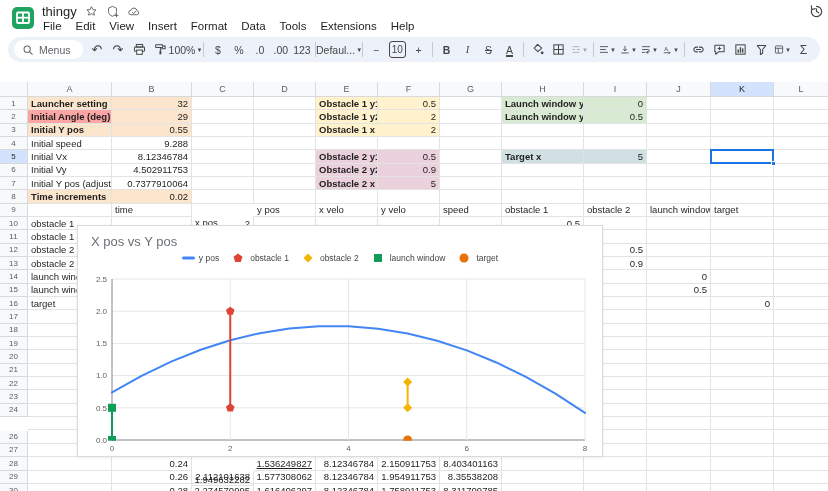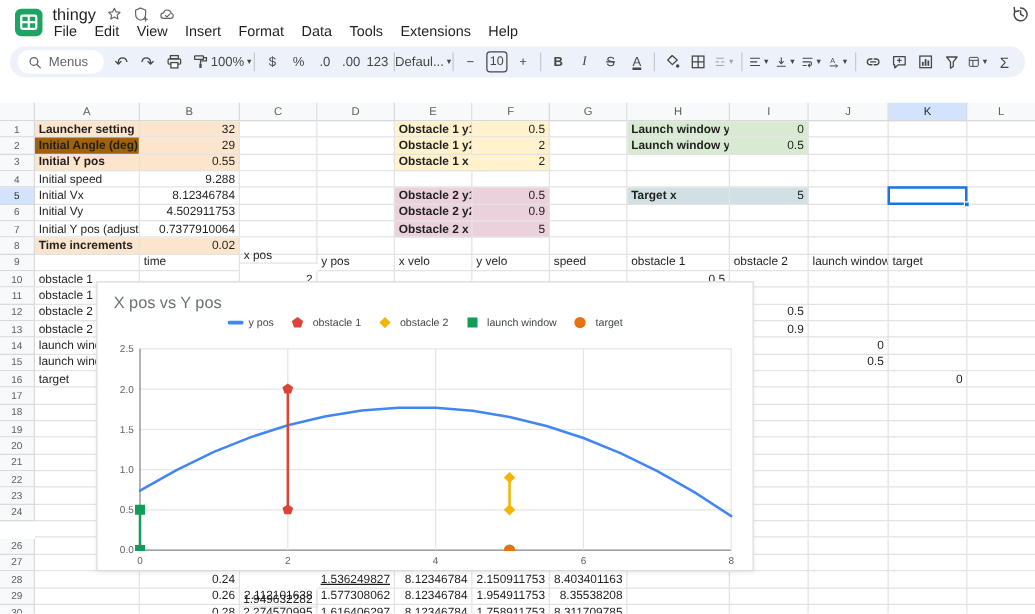--- a/index.html
+++ b/index.html
@@ -309,21 +309,21 @@
       <div class="hdr rowhdr" style="top: 295.14px; height: 13.34px;">22</div>
       <div class="hdr rowhdr" style="top: 308.48px; height: 13.34px;">23</div>
       <div class="hdr rowhdr" style="top: 321.82px; height: 13.34px;">24</div>
       <div class="hdr rowhdr" style="top: 352px; height: 13.34px; text-align: right;">25</div>
       <div class="hdr rowhdr" style="top: 348.5px; height: 13.34px;">26</div>
       <div class="hdr rowhdr" style="top: 361.84px; height: 13.34px;">27</div>
       <div class="hdr rowhdr" style="top: 375.18px; height: 13.34px;">28</div>
       <div class="hdr rowhdr" style="top: 388.52px; height: 13.34px;">29</div>
       <div class="hdr rowhdr" style="top: 401.86px; height: 13.34px;">30</div>
       <div class="cell bold" style="left: 28px; top: 15px; width: 84px; height: 13.34px; background: rgb(252, 229, 205);">Launcher setting</div>
-      <div class="cell bold" style="left: 28px; top: 28.34px; width: 84px; height: 13.34px; background: #a16207; text-align: right;">Initial Angle (deg)</div>
+      <div class="cell bold" style="left: 28px; top: 28.34px; width: 84px; height: 13.34px; background: #fca5a5; text-align: right;">Initial Angle (deg)</div>
       <div class="cell bold" style="left: 28px; top: 41.68px; width: 84px; height: 13.34px; background: rgb(252, 229, 205);">Initial Y pos</div>
       <div class="cell" style="left: 28px; top: 55.02px; width: 84px; height: 13.34px;">Initial speed</div>
       <div class="cell" style="left: 28px; top: 68.36px; width: 84px; height: 13.34px;">Initial Vx</div>
       <div class="cell" style="left: 28px; top: 81.7px; width: 84px; height: 13.34px;">Initial Vy</div>
       <div class="cell" style="left: 28px; top: 95.04px; width: 84px; height: 13.34px;">Initial Y pos (adjusted)</div>
       <div class="cell bold" style="left: 28px; top: 108.38px; width: 84px; height: 13.34px; background: rgb(252, 229, 205);">Time increments</div>
       <div class="cell" style="left: 28px; top: 121.72px; width: 84px; height: 13.34px;"></div>
       <div class="cell" style="left: 28px; top: 135.06px; width: 84px; height: 13.34px;">obstacle 1</div>
       <div class="cell" style="left: 28px; top: 148.4px; width: 84px; height: 13.34px;">obstacle 1</div>
       <div class="cell" style="left: 28px; top: 161.74px; width: 84px; height: 13.34px;">obstacle 2</div>
@@ -376,21 +376,21 @@
       <div class="cell num" style="left: 112px; top: 388.52px; width: 80px; height: 13.34px;">0.26</div>
       <div class="cell num" style="left: 112px; top: 401.86px; width: 80px; height: 13.34px;">0.28</div>
       <div class="cell" style="left: 192px; top: 15px; width: 62px; height: 13.34px;"></div>
       <div class="cell" style="left: 192px; top: 28.34px; width: 62px; height: 13.34px;"></div>
       <div class="cell" style="left: 192px; top: 41.68px; width: 62px; height: 13.34px;"></div>
       <div class="cell" style="left: 192px; top: 55.02px; width: 62px; height: 13.34px;"></div>
       <div class="cell" style="left: 192px; top: 68.36px; width: 62px; height: 13.34px;"></div>
       <div class="cell" style="left: 192px; top: 81.7px; width: 62px; height: 13.34px;"></div>
       <div class="cell" style="left: 192px; top: 95.04px; width: 62px; height: 13.34px;"></div>
       <div class="cell" style="left: 192px; top: 108.38px; width: 62px; height: 13.34px;"></div>
-      <div class="cell" style="left: 192px; top: 116px; width: 62px; height: 13.34px;">x pos</div>
+      <div class="cell" style="left: 192px; top: 134px; width: 62px; height: 13.34px;">x pos</div>
       <div class="cell num" style="left: 192px; top: 135.06px; width: 62px; height: 13.34px;">2</div>
       <div class="cell" style="left: 192px; top: 148.4px; width: 62px; height: 13.34px;"></div>
       <div class="cell" style="left: 192px; top: 161.74px; width: 62px; height: 13.34px;"></div>
       <div class="cell" style="left: 192px; top: 175.08px; width: 62px; height: 13.34px;"></div>
       <div class="cell" style="left: 192px; top: 188.42px; width: 62px; height: 13.34px;"></div>
       <div class="cell" style="left: 192px; top: 201.76px; width: 62px; height: 13.34px;"></div>
       <div class="cell" style="left: 192px; top: 215.1px; width: 62px; height: 13.34px;"></div>
       <div class="cell" style="left: 192px; top: 228.44px; width: 62px; height: 13.34px;"></div>
       <div class="cell" style="left: 192px; top: 241.78px; width: 62px; height: 13.34px;"></div>
       <div class="cell" style="left: 192px; top: 255.12px; width: 62px; height: 13.34px;"></div>

